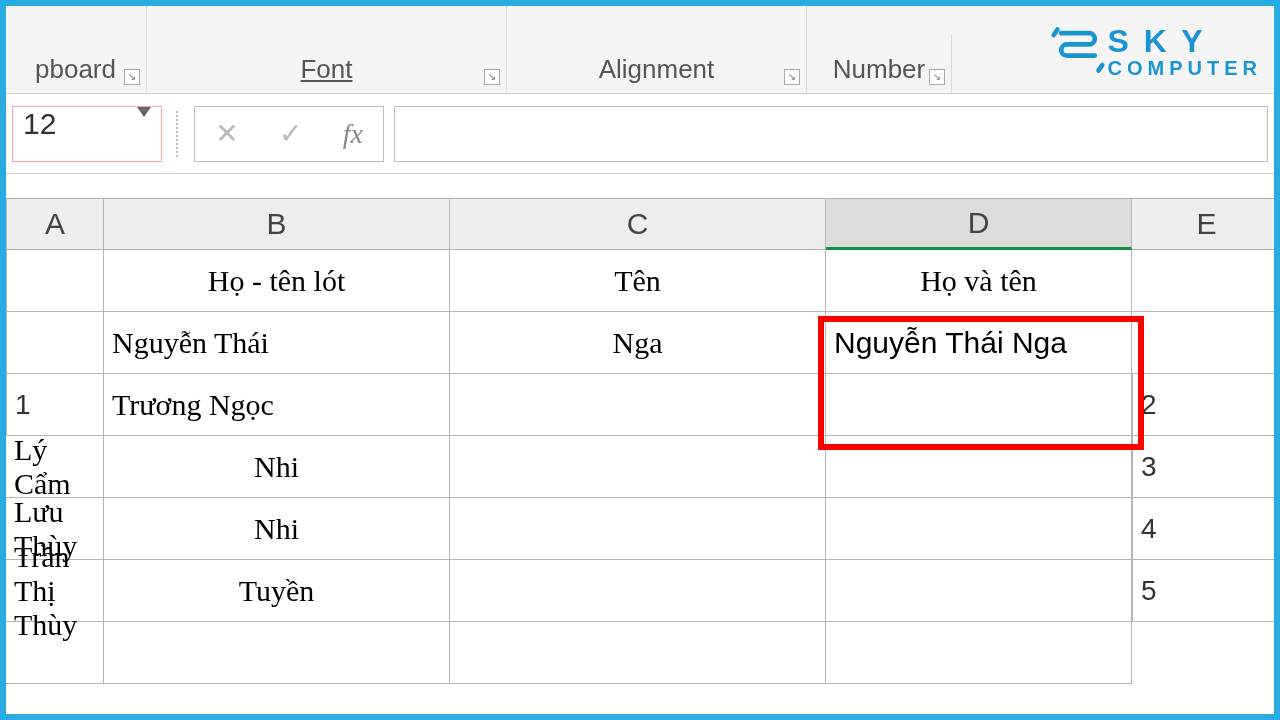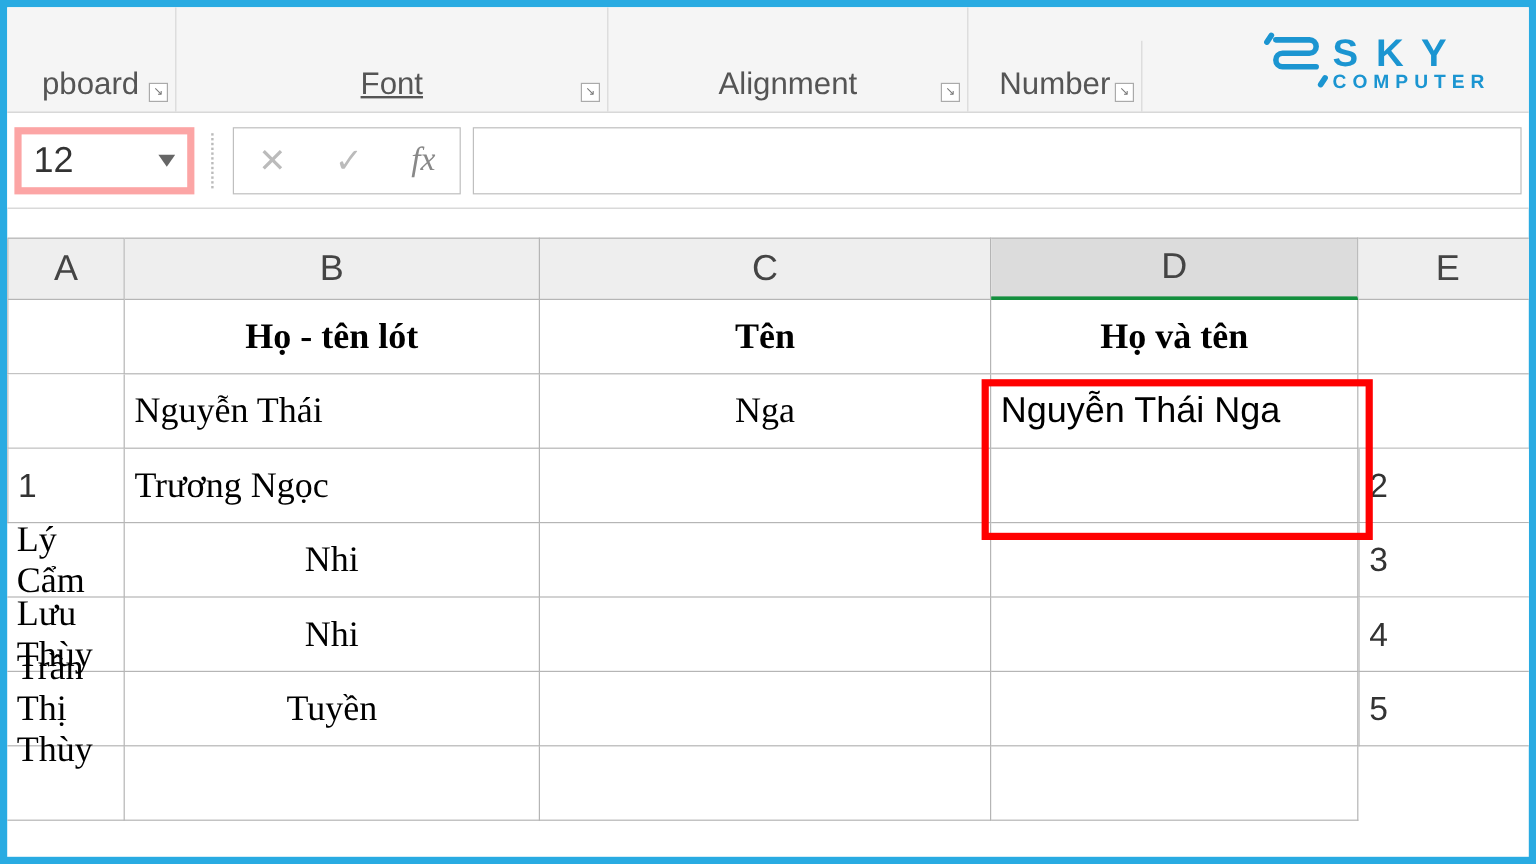--- a/index.html
+++ b/index.html
@@ -43,46 +43,45 @@
       background: #fff;
     }
     .g-clip { width: 120px; justify-content: flex-start; padding-left: 8px; }
     .g-font { width: 360px; text-decoration: underline; }
     .g-align { width: 300px; }
     .g-num  { width: 145px; margin-top: 28px; }
     .g-rest { flex: 1; border-right: none; }
 
     .logo {
       position: absolute;
-      right: 32px;
+      right: 12px;
       top: 16px;
       display: flex;
       align-items: center;
       gap: 2px;
     }
     .logo-icon svg { width: 56px; height: 56px; }
     .logo-text { display: flex; flex-direction: column; color: #1b95d1; font-weight: 600; letter-spacing: 3px; }
     .logo-text .top-line { font-size: 32px; line-height: 32px; }
-    .logo-text .bot-line { font-size: 16px; letter-spacing: 5px; text-align: right; }
+    .logo-text .bot-line { font-size: 20px; letter-spacing: 5px; text-align: right; }
 
     .formula-bar {
       display: flex;
       align-items: center;
       height: 80px;
       gap: 10px;
       padding: 10px 6px;
       border-bottom: 1px solid #d0d0d0;
       background: #fff;
     }
     .name-box {
       width: 150px;
       height: 56px;
-      border: 6px solid #fca5a5;
-      display: flex;
-      align-items: center;
+      border: 1px solid #fca5a5;
+      display: flex;
       padding: 0 10px;
       font-size: 30px;
       color: #333;
       position: relative;
     }
     .name-box .dd {
       margin-left: auto;
       width: 0; height: 0;
       border-left: 7px solid transparent;
       border-right: 7px solid transparent;
@@ -141,21 +140,21 @@
       border-left: 1px solid #b5b5b5;
       font-size: 28px;
     }
     .cell {
       height: 62px;
       padding: 0 8px;
       font-family: "Times New Roman", serif;
       font-size: 30px;
     }
     .cell.center { justify-content: center; }
-    .cell.bold { font-weight: 700; }
+    .cell.bold { font-weight: 400; }
 
     .highlight-box {
       position: absolute;
       left: 818px;
       top: 316px;
       width: 326px;
       height: 134px;
       border: 6px solid #f00;
       pointer-events: none;
       z-index: 10;

